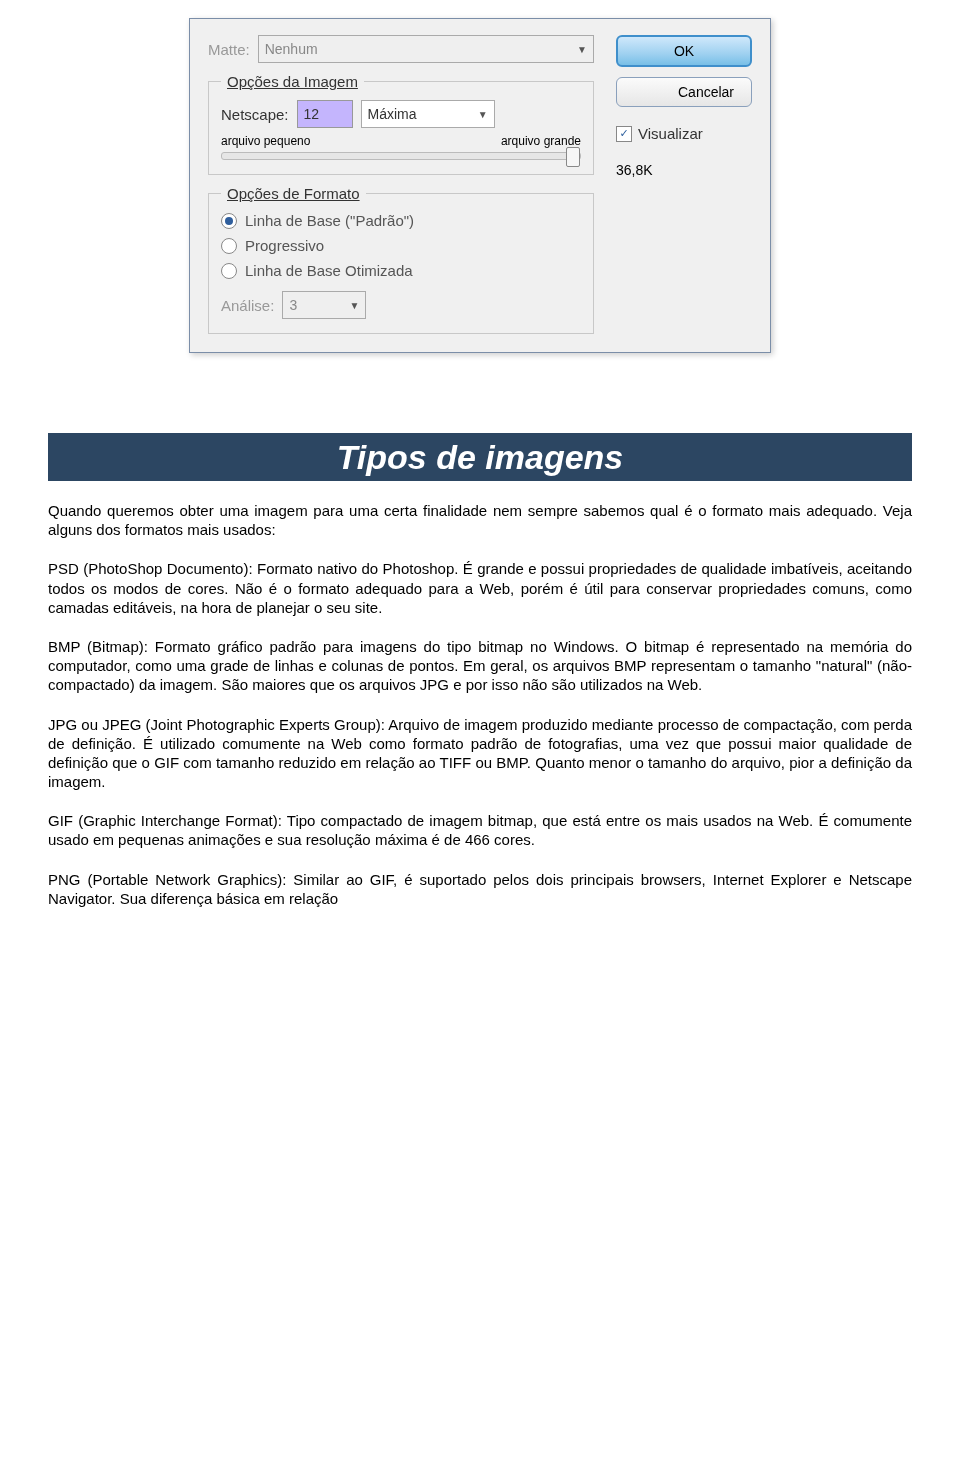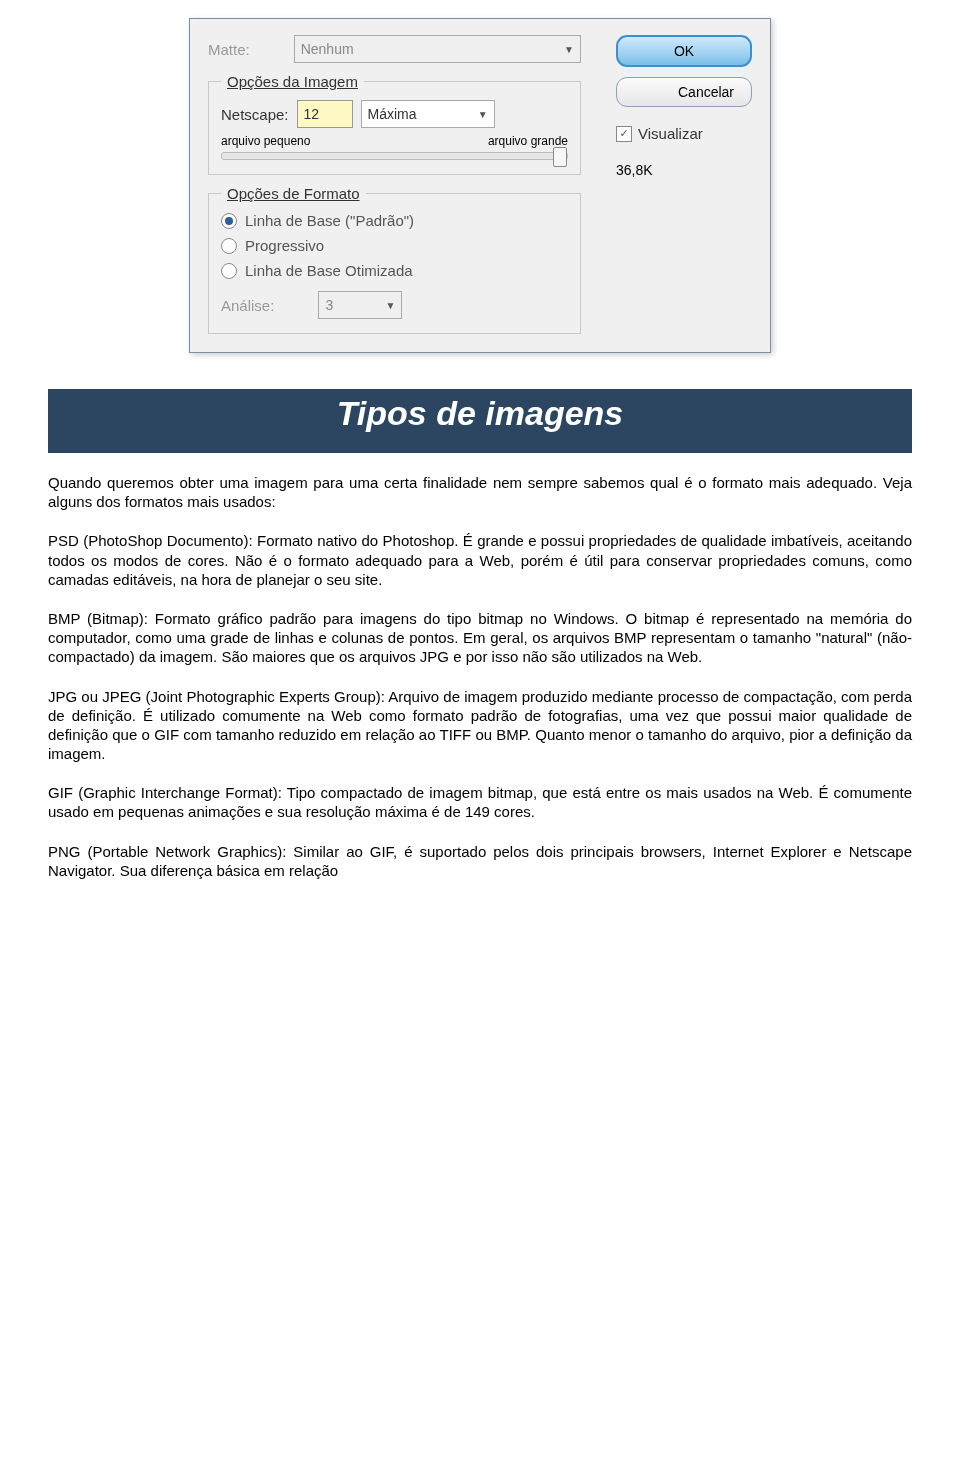--- a/index.html
+++ b/index.html
@@ -6,48 +6,48 @@
   .page{width:960px;margin:0 auto;}
   
   .dialog{width:580px;margin:18px auto 0;border:1px solid #7b8ea8;background:#f0f0f0;box-shadow:2px 2px 6px rgba(0,0,0,.2);}
   .titlebar{display:flex;align-items:center;justify-content:space-between;height:30px;
     background:linear-gradient(180deg,#f3f8fe 0%, #dbe6f5 50%, #c9d9ee 100%);border-bottom:1px solid #9db1cc;padding:0 0 0 8px;}
   .titlebar .title{font-size:13px;color:#222;}
   .close-btn{width:46px;height:22px;margin-right:4px;border-radius:3px;
     background:linear-gradient(180deg,#dd6b57 0%, #c93e2e 50%, #b82a1e 100%);
     color:#fff;font-size:13px;font-weight:700;display:flex;align-items:center;justify-content:center;
     border:1px solid #7a1e14;box-shadow:inset 0 1px 0 rgba(255,255,255,.3);cursor:pointer;}
-  .dlg-body{display:flex;padding:16px 18px 18px 18px;gap:35px;}
+  .dlg-body{display:flex;padding:16px 18px 18px 18px;gap:22px;}
   .col-left{flex:1;display:flex;flex-direction:column;gap:10px;}
   .col-right{width:136px;display:flex;flex-direction:column;gap:10px;}
   .row{display:flex;align-items:center;gap:8px;}
   .lbl{color:#999;font-size:15px;}
   .lbl-dark{color:#333;font-size:15px;}
   .dd{height:26px;background:#fff;border:1px solid #aaa;display:flex;align-items:center;justify-content:space-between;padding:0 6px;font-size:14px;color:#333;}
   .dd .chev{font-size:10px;color:#555;}
-  .dd.disabled{color:#888;background:#efefef;margin-left:36px;}
-  .txtbox{height:26px;width:42px;background:#fef9c3;border:1px solid #999;padding:0 6px;font-size:14px;color:#333;display:flex;align-items:center;}
+  .dd.disabled{color:#888;background:#efefef;}
+  .txtbox{height:26px;width:42px;background:#c4b5fd;border:1px solid #999;padding:0 6px;font-size:14px;color:#333;display:flex;align-items:center;}
   legend{font-size:15px;color:#333;padding:0 6px;text-decoration:underline;}
   fieldset{border:1px solid #c8c8c8;margin:0;padding:10px 12px 14px 12px;}
   .slider-labels{display:flex;justify-content:space-between;font-size:12px;color:#000000;margin-top:6px;}
   .slider-track{position:relative;height:6px;background:#e6e6e6;border:1px solid #bbb;border-radius:3px;margin-top:4px;}
   .slider-thumb{position:absolute;right:0;top:-6px;width:12px;height:18px;background:#f6f6f6;border:1px solid #888;border-radius:2px;}
   .fmt-opts{display:flex;flex-direction:column;gap:8px;font-size:15px;color:#333;}
   .radio{width:14px;height:14px;border:1px solid #888;border-radius:50%;display:inline-flex;align-items:center;justify-content:center;margin-right:8px;background:#fff;}
   .radio.sel::after{content:"";width:8px;height:8px;border-radius:50%;background:#2f5e9c;}
   .radio-row{display:flex;align-items:center;color:#555;}
-  .btn{height:28px;border-radius:11px;border:1px solid #8aa0bc;font-size:14px;display:flex;align-items:center;justify-content:center;cursor:pointer;}
+  .btn{height:28px;border-radius:6px;border:1px solid #8aa0bc;font-size:14px;display:flex;align-items:center;justify-content:center;cursor:pointer;}
   .btn-ok{background:linear-gradient(180deg,#cfe8fb 0%, #9fd1f0 60%, #78bfe7 100%);border:2px solid #3f8fcb;font-weight:400;}
   .btn-cancel{background:linear-gradient(180deg,#fbfbfb 0%, #e6e6e6 100%);padding-left:44px;}
   .chk-row{display:flex;align-items:center;gap:6px;font-size:15px;color:#333;margin-top:8px;}
   .chk{width:14px;height:14px;border:1px solid #888;background:#fff;display:inline-flex;align-items:center;justify-content:center;font-size:11px;color:#2a5d9c;}
   .size-lbl{font-size:14px;color:#000000;margin-top:10px;}
   
   .article{padding:0 48px 40px 48px;}
-  .sect-title-wrap{background:#2c4662;padding:2px 10px 20px 10px;border-top:3px solid #2c4662;}
+  .sect-title-wrap{background:#2c4662;padding:2px 10px 4px 10px;border-top:3px solid #2c4662;margin-top:44px;}
   .sect-title{color:#fff;font-size:34px;font-weight:700;font-style:italic;text-align:center;}
   .para{font-size:15px;line-height:1.28;text-align:justify;margin:20px 0;}
 </style>
 </head>
 <body>
 
 <div class="page">
 
   <div class="dialog">
     <div class="dlg-body">
@@ -119,17 +119,17 @@
 
   <div class="article">
     <div style="height:36px"></div>
     <div class="sect-title-wrap">
       <div class="sect-title">Tipos de imagens</div>
     </div>
     <p class="para">Quando queremos obter uma imagem para uma certa finalidade nem sempre sabemos qual é o formato mais adequado. Veja alguns dos formatos mais usados:</p>
     <p class="para">PSD (PhotoShop Documento): Formato nativo do Photoshop. É grande e possui propriedades de qualidade imbatíveis, aceitando todos os modos de cores. Não é o formato adequado para a Web, porém é útil para conservar propriedades comuns, como camadas editáveis, na hora de planejar o seu site.</p>
     <p class="para">BMP (Bitmap): Formato gráfico padrão para imagens do tipo bitmap no Windows. O bitmap é representado na memória do computador, como uma grade de linhas e colunas de pontos. Em geral, os arquivos BMP representam o tamanho "natural" (não-compactado) da imagem. São maiores que os arquivos JPG e por isso não são utilizados na Web.</p>
     <p class="para">JPG ou JPEG (Joint Photographic Experts Group): Arquivo de imagem produzido mediante processo de compactação, com perda de definição. É utilizado comumente na Web como formato padrão de fotografias, uma vez que possui maior qualidade de definição que o GIF com tamanho reduzido em relação ao TIFF ou BMP. Quanto menor o tamanho do arquivo, pior a definição da imagem.</p>
-    <p class="para">GIF (Graphic Interchange Format): Tipo compactado de imagem bitmap, que está entre os mais usados na Web. É comumente usado em pequenas animações e sua resolução máxima é de 149 cores.</p>
+    <p class="para">GIF (Graphic Interchange Format): Tipo compactado de imagem bitmap, que está entre os mais usados na Web. É comumente usado em pequenas animações e sua resolução máxima é de 466 cores.</p>
     <p class="para">PNG (Portable Network Graphics): Similar ao GIF, é suportado pelos dois principais browsers, Internet Explorer e Netscape Navigator. Sua diferença básica em relação</p>
   </div>
 
 </div>
 
 </body></html>

